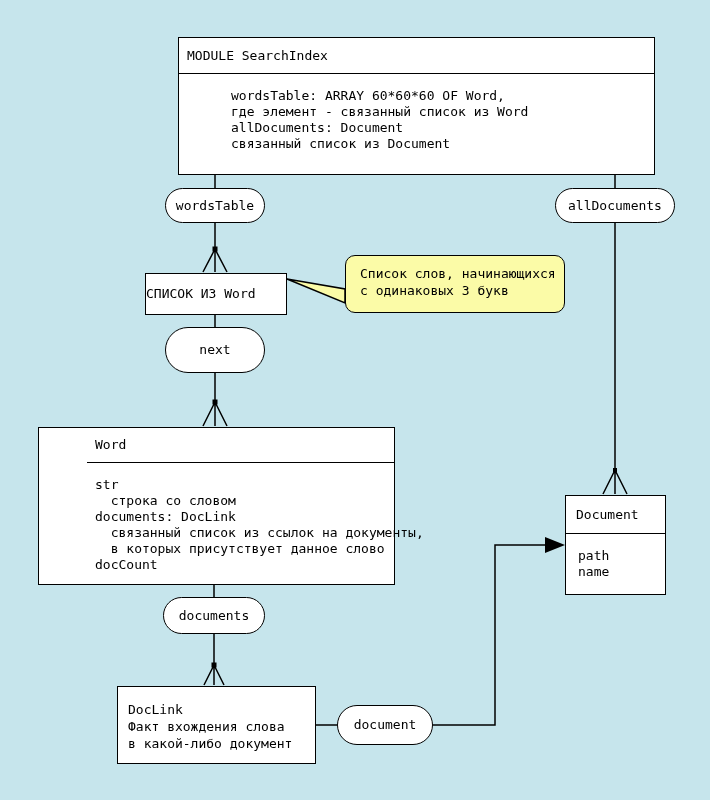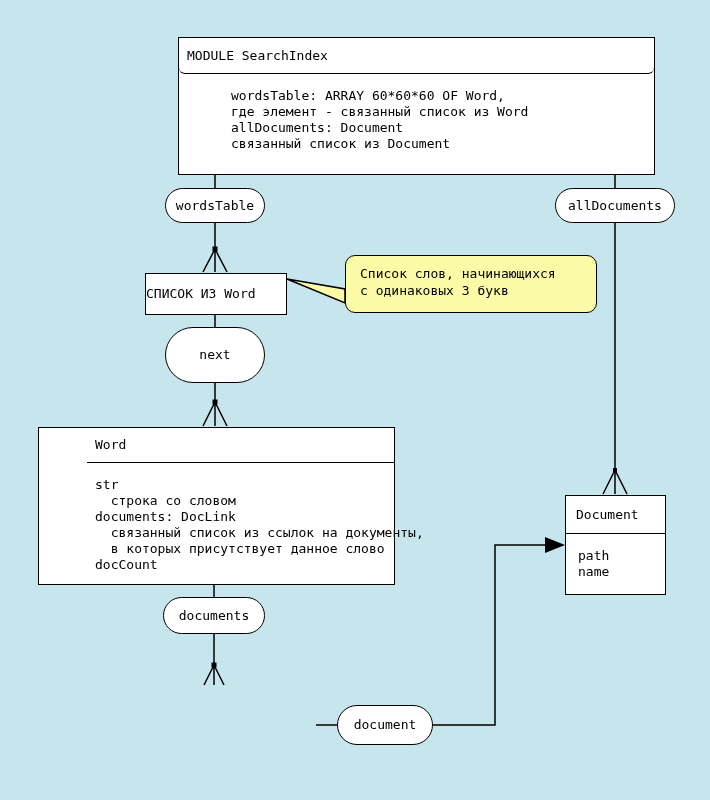--- a/index.html
+++ b/index.html
@@ -56,32 +56,32 @@
     background: var(--note-fill, #fbfba7);
     border: 1.5px solid var(--border, #000000);
     border-radius: 10px;
     box-sizing: border-box;
     padding: 9px 0 0 14px;
     line-height: 17px;
     z-index: 1;
   }
   
   #module-box   { left: 178px; top: 37px;  width: 477px; height: 138px; }
-  #module-box .box-header { height: 36px; border-radius: 6px; }
+  #module-box .box-header { height: 36px; }
   #module-box .box-body   { padding: 14px 8px 0 8px; margin-left: 44px; }
 
   #words-table-oval   { left: 165px; top: 188px; width: 100px; height: 35px; }
   #all-documents-oval { left: 555px; top: 188px; width: 120px; height: 35px; }
 
   #spisok-box { left: 145px; top: 273px; width: 142px; height: 42px;
                 display: flex; align-items: center; }
 
-  #note-callout { left: 345px; top: 255px; width: 252px; height: 58px; }
-
-  #next-oval { left: 165px; top: 327px; width: 100px; height: 56px; }
+  #note-callout { left: 345px; top: 255px; width: 220px; height: 58px; }
+
+  #next-oval { left: 165px; top: 327px; width: 100px; height: 46px; }
 
   #word-box { left: 38px; top: 427px; width: 357px; height: 158px; padding-left: 48px; }
   #word-box .box-header { height: 35px; }
   #word-box .box-body   { padding: 14px 8px 0 8px; }
 
   #documents-oval { left: 163px; top: 597px; width: 102px; height: 37px; }
 
   #doclink-box { left: 117px; top: 686px; width: 199px; height: 78px;
                  padding: 14px 0 0 10px; line-height: 17px; }
 
@@ -173,20 +173,23 @@
 documents: DocLink
   связанный список из ссылок на документы,
   в которых присутствует данное слово
 docCount</div>
   </div>
 
   <div class="oval" id="documents-oval">
     <span>documents</span>
   </div>
 
+  <div class="box pre" id="doclink-box">DocLink
+Факт вхождения слова
+в какой-либо документ</div>
 
   <div class="oval" id="document-oval">
     <span>document</span>
   </div>
 
   <div class="box" id="document-box">
     <div class="box-header">
       <span>Document</span>
     </div>
     <div class="box-body pre">path

